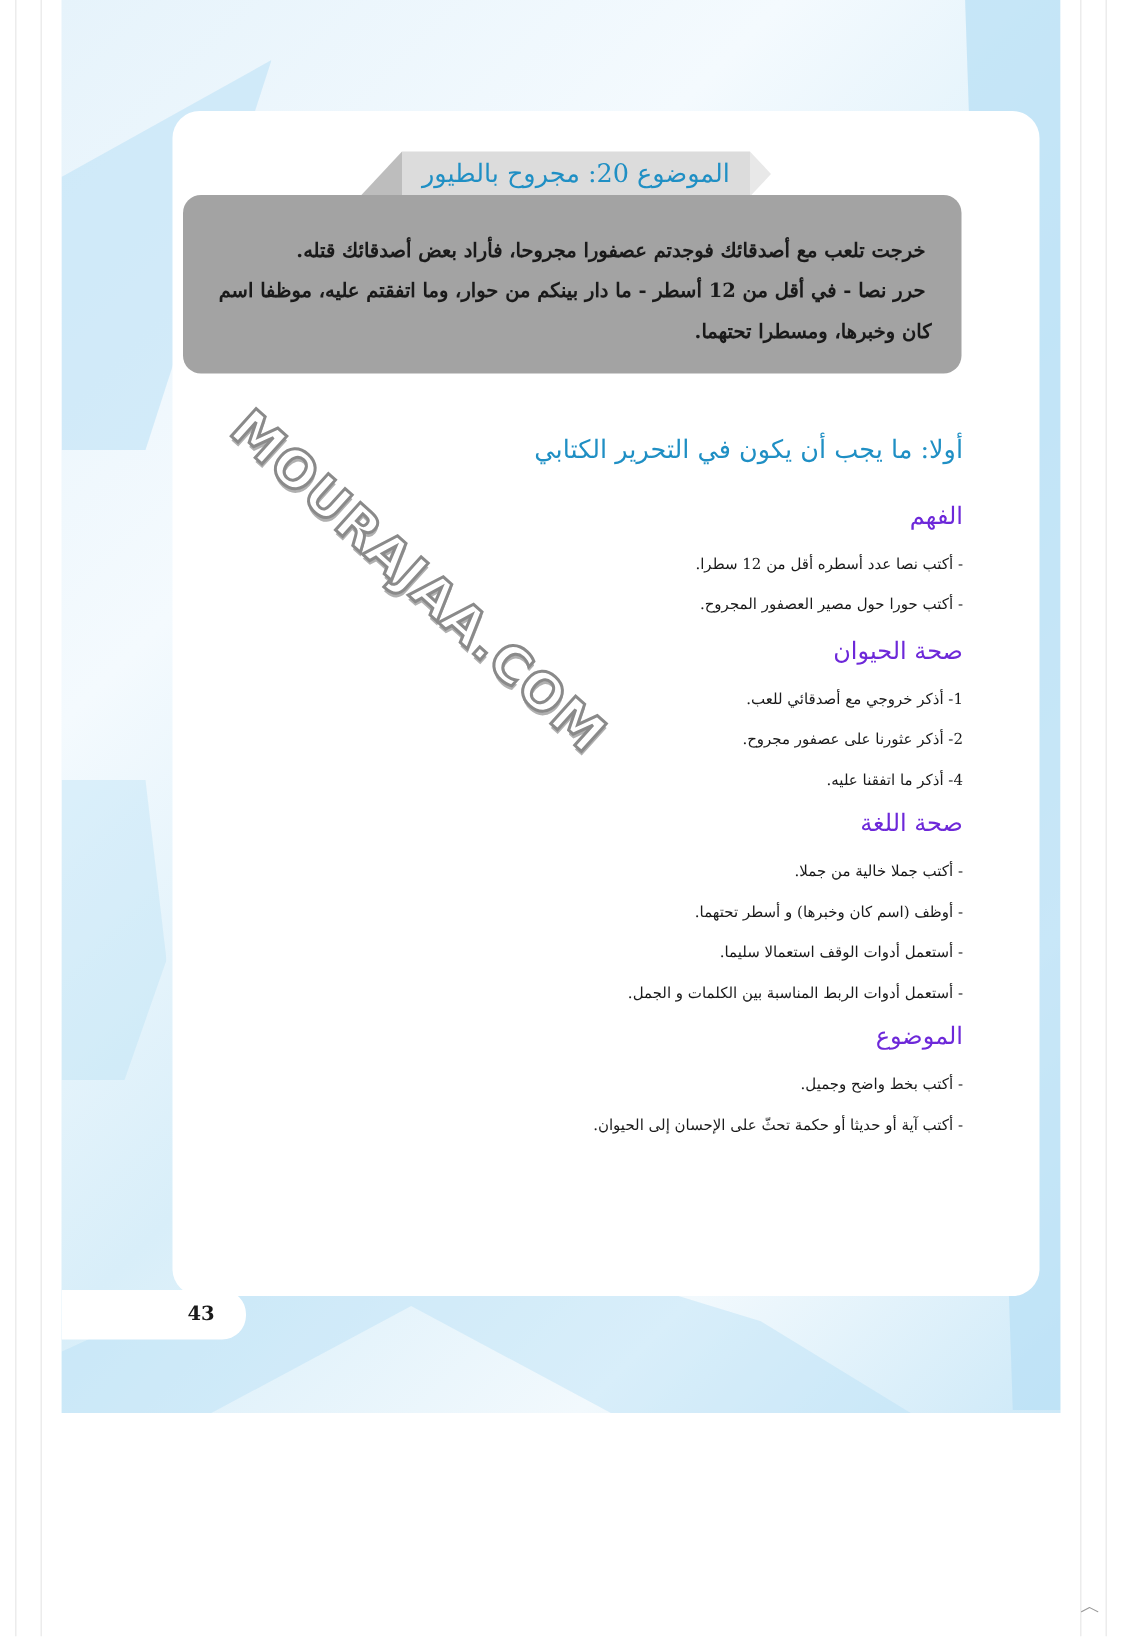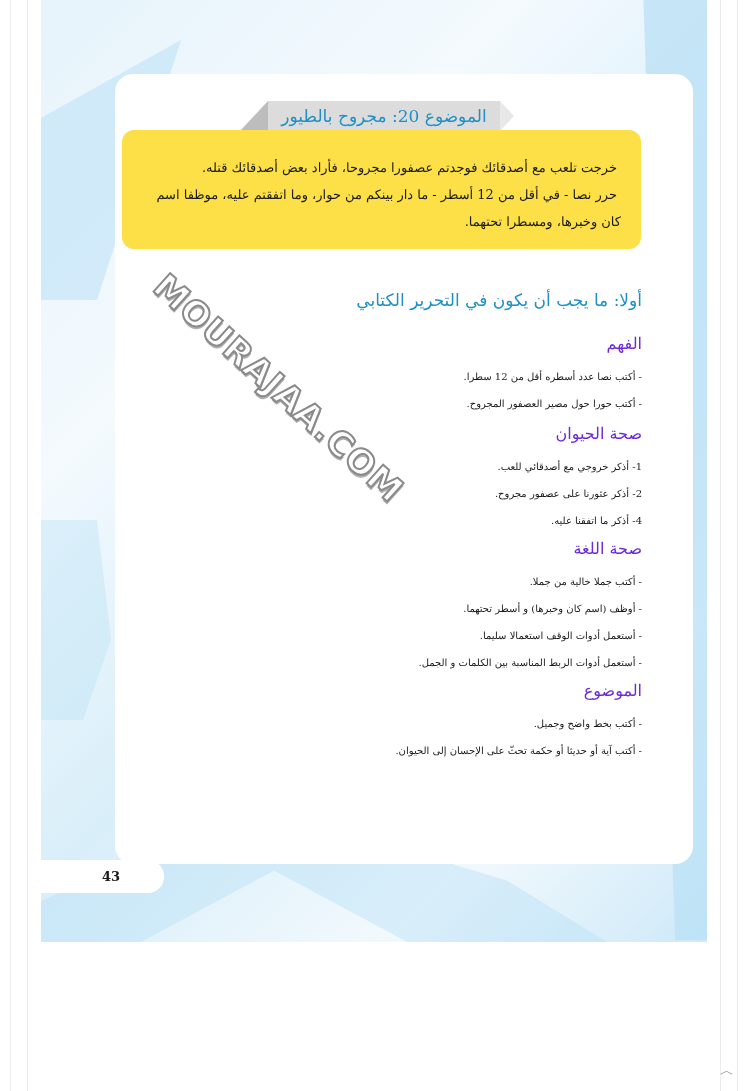--- a/index.html
+++ b/index.html
@@ -93,28 +93,29 @@
       color: #1f8fc4;
       font-size: 17px;
       font-family: "DejaVu Serif", serif;
     }
     .prompt-box {
       position: absolute;
       left: 122px;
       top: 130px;
       width: 519px;
       height: 119px;
-      background: #fde047;
+      background: #a3a3a3;
       border-radius: 12px;
       direction: rtl;
       box-sizing: border-box;
       padding: 24px 20px 0 12px;
       font-size: 13px;
       line-height: 27px;
       color: #1a1a1a;
+      font-weight: bold;
     }
     .prompt-box p {
       margin: 0;
       text-indent: 4px;
     }
     .content {
       position: absolute;
       right: 106px;
       top: 285px;
       width: 420px;
@@ -160,21 +161,21 @@
       position: absolute;
       left: 0;
       top: 860px;
       width: 123px;
       height: 33px;
       background: #ffffff;
       border-radius: 0 16px 16px 0;
     }
     .page-number {
       position: absolute;
-      left: 61px;
+      left: 84px;
       top: 0;
       line-height: 33px;
       font-size: 13px;
       font-weight: bold;
       color: #1a1a1a;
     }
     .scroll-top {
       position: absolute;
       left: 716px;
       top: 1058px;

